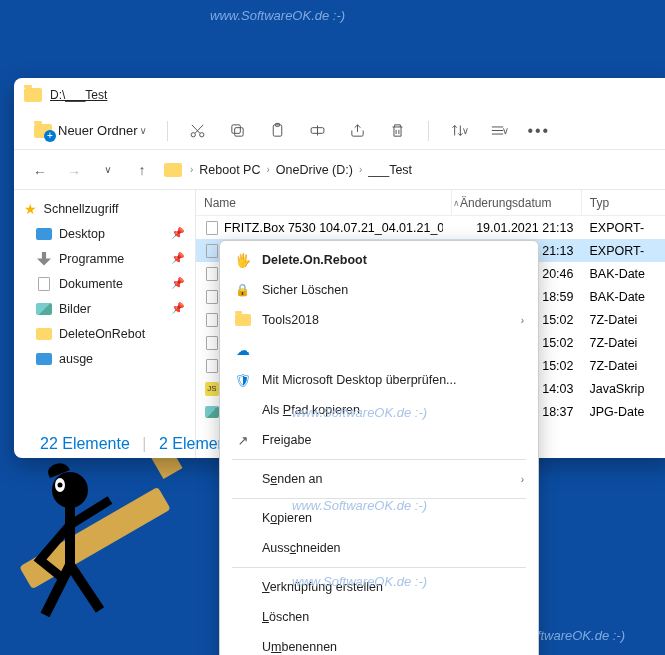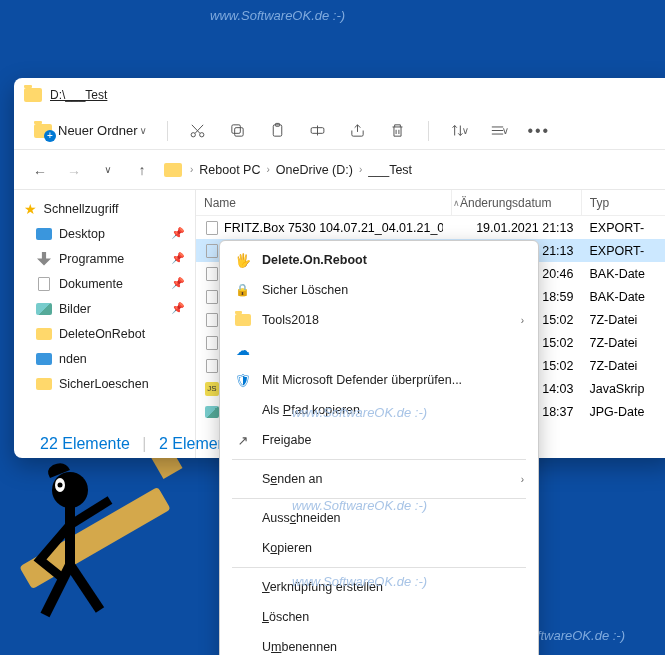--- a/index.html
+++ b/index.html
@@ -230,27 +230,21 @@
           <div class="sb-item">
             <span class="sb-icon">
               <div class="sb-folder"></div>
             </span>
             <span>DeleteOnRebot</span>
           </div>
           <div class="sb-item">
             <span class="sb-icon">
               <div class="sb-serv"></div>
             </span>
-            <span>nden</span>
-          </div>
-          <div class="sb-item">
-            <span class="sb-icon">
-              <div class="sb-folder"></div>
-            </span>
-            <span>SicherLoeschen</span>
+            <span>ausge</span>
           </div>
         </div>
     </div>
 
     <div class="main">
       <div class="col-head">
         <div class="c-name">
             <span>Name</span>
           </div>
         <div style="width:10px;border:none">
@@ -383,47 +377,47 @@
     </div>
     <div class="ctx-item">
       <span class="ctx-icon">
         <span class="ctx-cloud">☁</span>
       </span>
     </div>
     <div class="ctx-item">
       <span class="ctx-icon">
         <span class="ctx-shield">🛡</span>
       </span>
-      <span>Mit Microsoft Defender überprüfen...</span>
+      <span>Mit Microsoft Desktop überprüfen...</span>
     </div>
     <div class="ctx-item">
       <span class="ctx-icon"></span>
       <span>Als <span class="ul">P</span>fad kopieren</span>
     </div>
     <div class="ctx-item">
       <span class="ctx-icon">
         <span class="ctx-share">↗</span>
       </span>
       <span>Frei<span class="ul">g</span>abe</span>
     </div>
     <div class="ctx-sep"></div>
     <div class="ctx-item">
       <span class="ctx-noicon"></span>
       <span>S<span class="ul">e</span>nden an</span>
       <span class="ctx-arrow">›</span>
     </div>
     <div class="ctx-sep"></div>
     <div class="ctx-item">
       <span class="ctx-noicon"></span>
+      <span>K<span class="ul">o</span>pieren</span>
+    </div>
+    <div class="ctx-item">
+      <span class="ctx-noicon"></span>
       <span>Auss<span class="ul">c</span>hneiden</span>
     </div>
-    <div class="ctx-item">
-      <span class="ctx-noicon"></span>
-      <span>K<span class="ul">o</span>pieren</span>
-    </div>
     <div class="ctx-sep"></div>
     <div class="ctx-item">
       <span class="ctx-noicon"></span>
       <span><span class="ul">V</span>erknüpfung erstellen</span>
     </div>
     <div class="ctx-item">
       <span class="ctx-noicon"></span>
       <span><span class="ul">L</span>öschen</span>
     </div>
     <div class="ctx-item">

